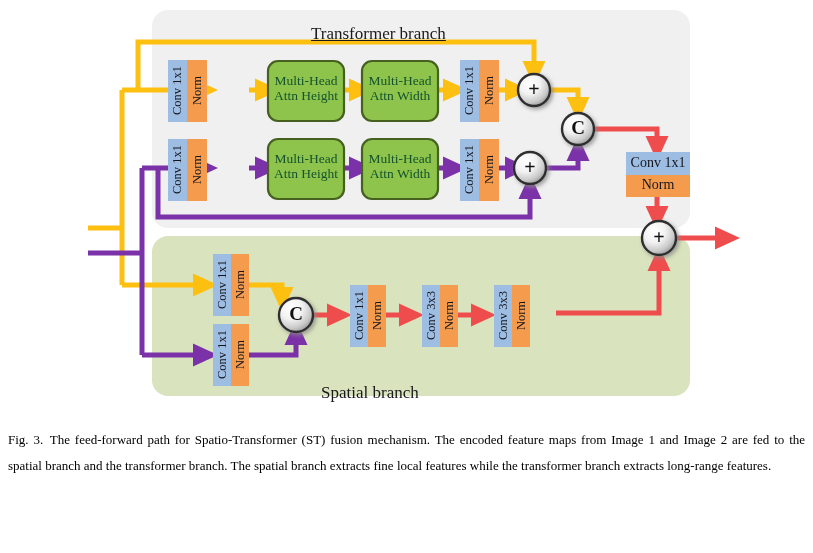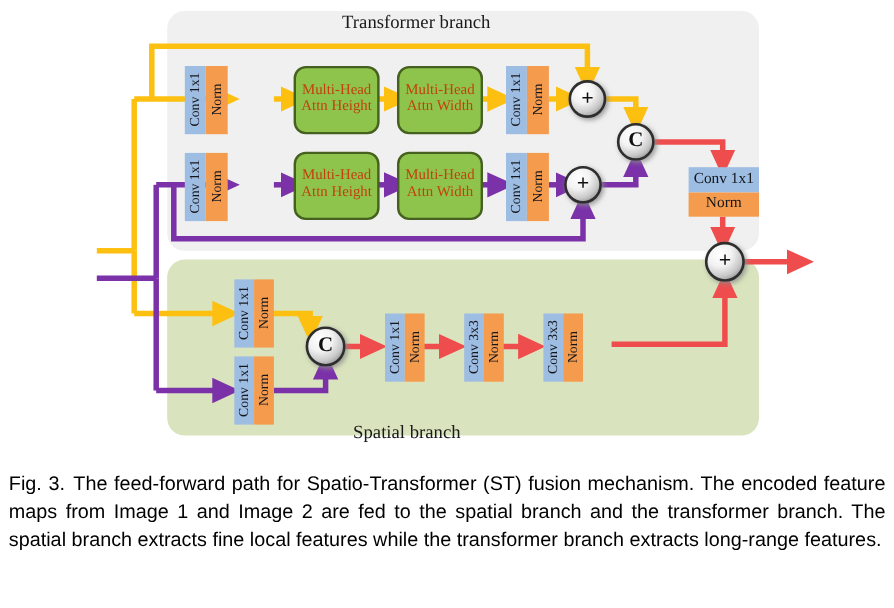--- a/index.html
+++ b/index.html
@@ -20,32 +20,32 @@
   }
   .vert{transform-origin:center center;transform:rotate(-90deg);}
 
   .panel-title{
     position:absolute;font-size:17px;color:#1a1a1a;
     font-family:"Liberation Serif", serif;white-space:nowrap;
   }
 
   .attn-text{
     position:absolute;text-align:center;font-size:13.5px;line-height:15px;
-    color:#c2410c;font-family:"Liberation Serif", serif;
+    color:#14532d;font-family:"Liberation Serif", serif;
   }
 
   .node-glyph{
     position:absolute;font-size:20px;font-weight:bold;color:#111;
     font-family:"Liberation Serif", serif;text-align:center;
   }
 
   #caption{
     position:absolute;left:8px;top:427px;width:797px;
-    font-family:Liberation Sans, sans-serif;
-    font-size:18px;line-height:25.5px;
+    font-family:Liberation Serif, serif;
+    font-size:13px;line-height:25.5px;
     color:#000;text-align:justify;
   }
   #caption .lead{margin-right:2px;}
 </style>
 </head>
 <body>
 
 <div id="figure">
 
   <svg width="813" height="415" viewBox="0 0 813 415">
@@ -213,21 +213,21 @@
       <circle cx="578" cy="129" r="16" fill="url(#nodeGrad)" stroke="#2d2d2d" stroke-width="2.4"></circle>
     </g>
     <g filter="url(#nodeShadow)">
       <circle cx="659" cy="238" r="17" fill="url(#nodeGrad)" stroke="#2d2d2d" stroke-width="2.4"></circle>
     </g>
     <g filter="url(#nodeShadow)">
       <circle cx="296" cy="315" r="17" fill="url(#nodeGrad)" stroke="#2d2d2d" stroke-width="2.4"></circle>
     </g>
   </svg>
 
-  <div class="panel-title" style="left:311px;top:10px;">Transformer branch</div>
+  <div class="panel-title" style="left:311px;top:24px;text-decoration:underline;">Transformer branch</div>
   <div class="panel-title" style="left:321px;top:367px;margin-top:16px;">Spatial branch</div>
 
   <div class="blk-label vert" style="left:146px;top:83px;width:62px;text-align:center;font-size:12.5px;">Conv 1x1</div>
   <div class="blk-label vert" style="left:166px;top:83px;width:62px;text-align:center;font-size:12.5px;">Norm</div>
 
   <div class="attn-text" style="left:268px;top:73px;width:76px;">
     <span>Multi-Head</span><br>
     <span>Attn Height</span>
   </div>
   <div class="attn-text" style="left:362px;top:73px;width:76px;">

